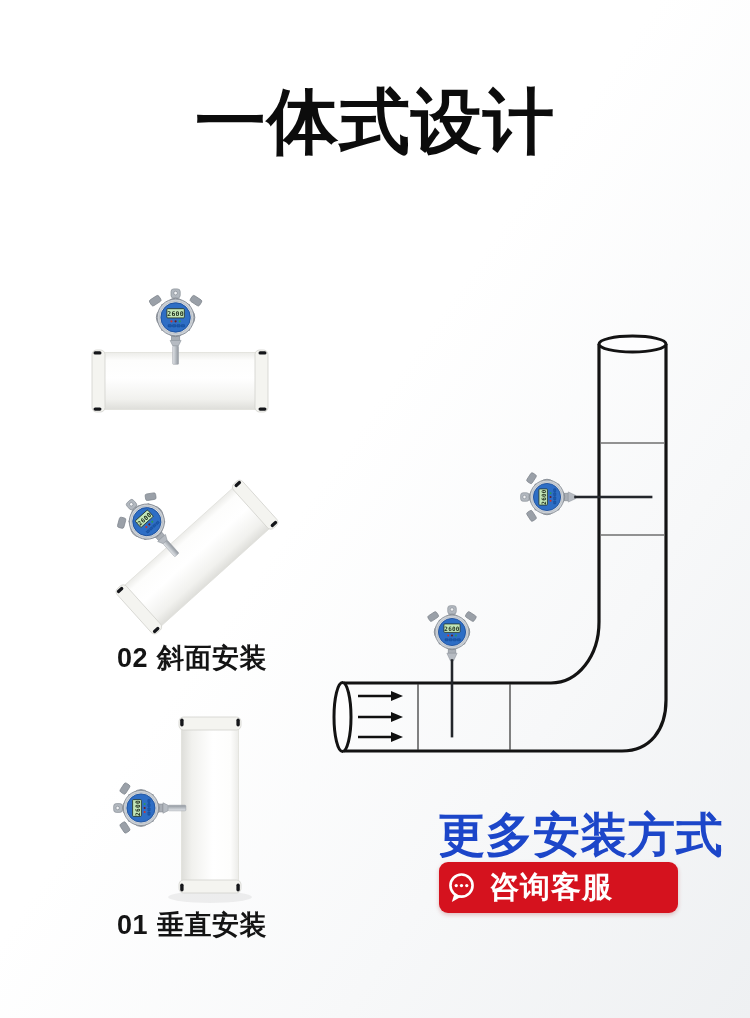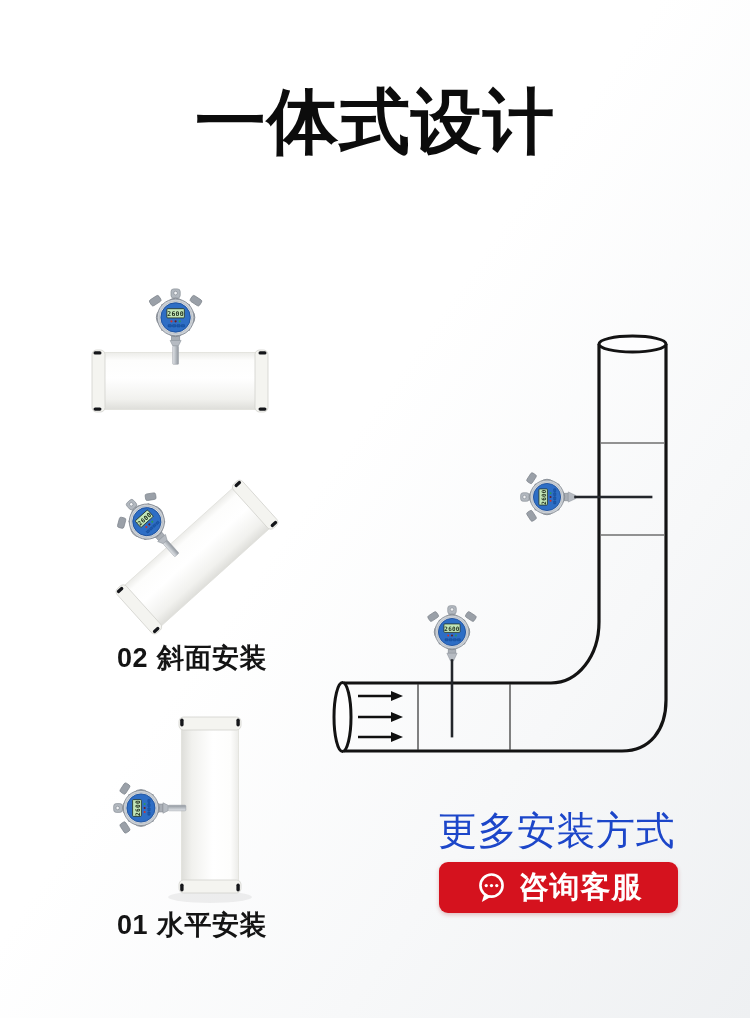--- a/index.html
+++ b/index.html
@@ -13,26 +13,26 @@
     position:absolute;left:0;top:80px;width:750px;text-align:center;
     font-size:71px;line-height:83px;font-weight:700;color:#0c0c0c;letter-spacing:1px;
   }
   .prod-label{
     position:absolute;font-size:27px;font-weight:bold;color:#141414;letter-spacing:0.5px;
     white-space:nowrap;
   }
   .prod-label .num{margin-right:9px;}
   .cta-heading{
     position:absolute;left:438px;top:804px;
-    font-size:39px;font-weight:400;color:#1c46c9;letter-spacing:0.5px;white-space:nowrap;text-align:center;
+    font-size:47px;font-weight:700;color:#1c46c9;letter-spacing:0.5px;white-space:nowrap;text-align:center;
   }
   .cta-button{
     position:absolute;left:439px;top:862px;width:239px;height:51px;
     background:#d5121e;border:none;border-radius:9px;cursor:pointer;
-    display:flex;align-items:center;justify-content:center;gap:11px;
+    display:flex;align-items:center;justify-content:flex-start;gap:11px;
     color:#ffffff;font-family:"Liberation Sans",sans-serif;
     font-size:30px;font-weight:bold;letter-spacing:1px;
     box-shadow:0 2px 4px rgba(160,20,25,0.25);
   }
   .cta-button svg{display:block;}
 </style>
 </head>
 <body>
 
 <div class="page">
@@ -157,21 +157,21 @@
   </svg>
 
   <div class="title">
     <div>一体式设计</div>
   </div>
 
   <div class="prod-label" style="left:117px;top:640px;text-align:right;">
     <span class="num">02</span><span>斜面安装</span>
   </div>
   <div class="prod-label" style="left:117px;top:907px;">
-    <span class="num">01</span><span>水平安装</span>
+    <span class="num">01</span><span>垂直安装</span>
   </div>
 
   <div class="cta-heading">更多安装方式</div>
   <button class="cta-button">
     <svg width="33" height="33" viewBox="0 0 34 34">
       <circle cx="17" cy="15" r="11.4" fill="none" stroke="#ffffff" stroke-width="2.7"></circle>
       <path d="M 9.5,24 L 7,32 L 16.5,26.5 Z" fill="#ffffff"></path>
       <circle cx="11.6" cy="15" r="1.7" fill="#ffffff"></circle>
       <circle cx="17" cy="15" r="1.7" fill="#ffffff"></circle>
       <circle cx="22.4" cy="15" r="1.7" fill="#ffffff"></circle>

